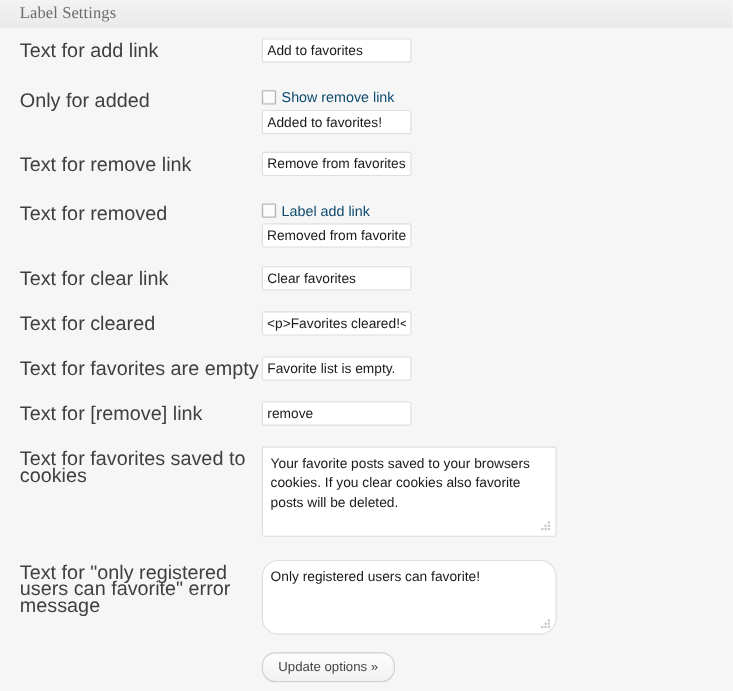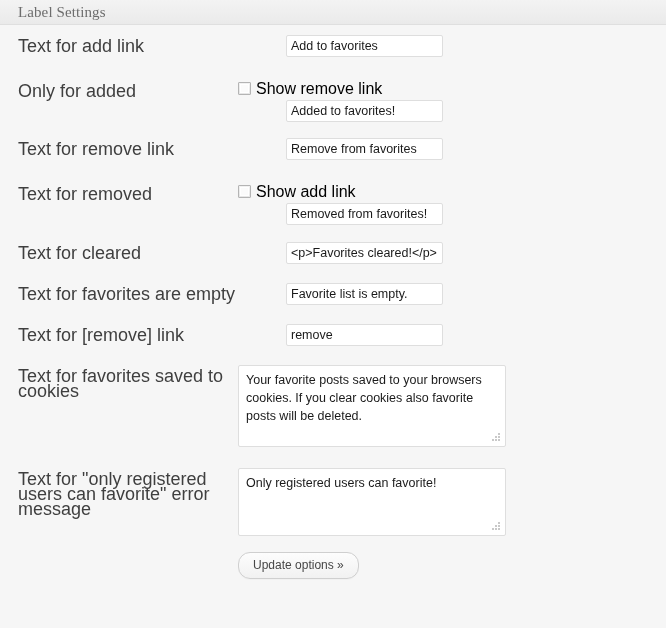--- a/index.html
+++ b/index.html
@@ -45,32 +45,31 @@
     font-size: 18px;
     color: #3f3f3f;
     line-height: 15px;
   }
   .field-cell {
     padding: 0;
     vertical-align: top;
   }
 
   .txt-input {
-    width: 157px;
+    width: 136px;
     height: 22px;
     box-sizing: border-box;
     border: 1px solid #dedede;
     background: #ffffff;
     font-family: "Liberation Sans", sans-serif;
     font-size: 12.5px;
     color: #1a1a1a;
     padding: 2px 4px;
     border-radius: 2px;
     outline: none;
-    margin-left: 48px;
   }
 
   .checkbox-line {
     display: flex;
     align-items: center;
     gap: 5px;
     margin-bottom: 4px;
     height: 15px;
   }
   .cb {
@@ -88,22 +87,22 @@
   }
   .cb::after {
     content: "";
     position: absolute;
     left: 1px; top: 1px; right: 1px; bottom: 1px;
     background: #fbfbfb;
     border: 1px solid #ffffff;
     box-sizing: border-box;
   }
   .cb-label {
-    font-size: 16px;
-    color: #000000;
+    font-size: 13px;
+    color: #0c4a6e;
   }
 
   .ta-wrap {
     position: relative;
     display: inline-block;
   }
   .txt-area {
     width: 268px;
     box-sizing: border-box;
     border: 1px solid #dedede;
@@ -180,26 +179,32 @@
       <td class="field-cell" style="padding-top:3px;">
         <input class="txt-input" type="text" value="Remove from favorites" style="">
       </td>
     </tr>
 
     <tr class="form-row">
       <td class="label-cell" style="height:62px; padding-top:11px;">Text for removed</td>
       <td class="field-cell" style="padding-top:8px;">
         <div class="checkbox-line">
           <span class="cb"></span>
-          <span class="cb-label">Show add link</span>
+          <span class="cb-label">Label add link</span>
         </div>
         <input class="txt-input" type="text" value="Removed from favorites!" style="">
       </td>
     </tr>
 
+    <tr class="form-row">
+      <td class="label-cell" style="height:41px; padding-top:8px;">Text for clear link</td>
+      <td class="field-cell" style="padding-top:4px;">
+        <input class="txt-input" type="text" value="Clear favorites" style="">
+      </td>
+    </tr>
 
     <tr class="form-row">
       <td class="label-cell" style="height:41px; padding-top:8px;">Text for cleared</td>
       <td class="field-cell" style="padding-top:4px;">
         <input class="txt-input" type="text" value="&lt;p&gt;Favorites cleared!&lt;/p&gt;" style="">
       </td>
     </tr>
 
     <tr class="form-row">
       <td class="label-cell" style="height:41px; padding-top:8px;">Text for favorites are empty</td>
@@ -229,21 +234,21 @@
               <i style="left:6px;top:6px;"></i>
           </span>
         </span>
       </td>
     </tr>
 
     <tr class="form-row">
       <td class="label-cell" style="height:90px; padding-top:10px;">Text for "only registered users can favorite" error message</td>
       <td class="field-cell" style="padding-top:6px;">
         <span class="ta-wrap">
-          <textarea class="txt-area" style="height: 68px;">Only registered users can favorite!</textarea>
+          <textarea class="txt-area" style="height: 68px; border-radius: 15px;">Only registered users can favorite!</textarea>
           <span class="grip">
             <i style="left:6px;top:0;"></i>
             <i style="left:3px;top:3px;"></i>
               <i style="left:6px;top:3px;"></i>
             <i style="left:0;top:6px;"></i>
               <i style="left:3px;top:6px;"></i>
               <i style="left:6px;top:6px;"></i>
           </span>
         </span>
       </td>

